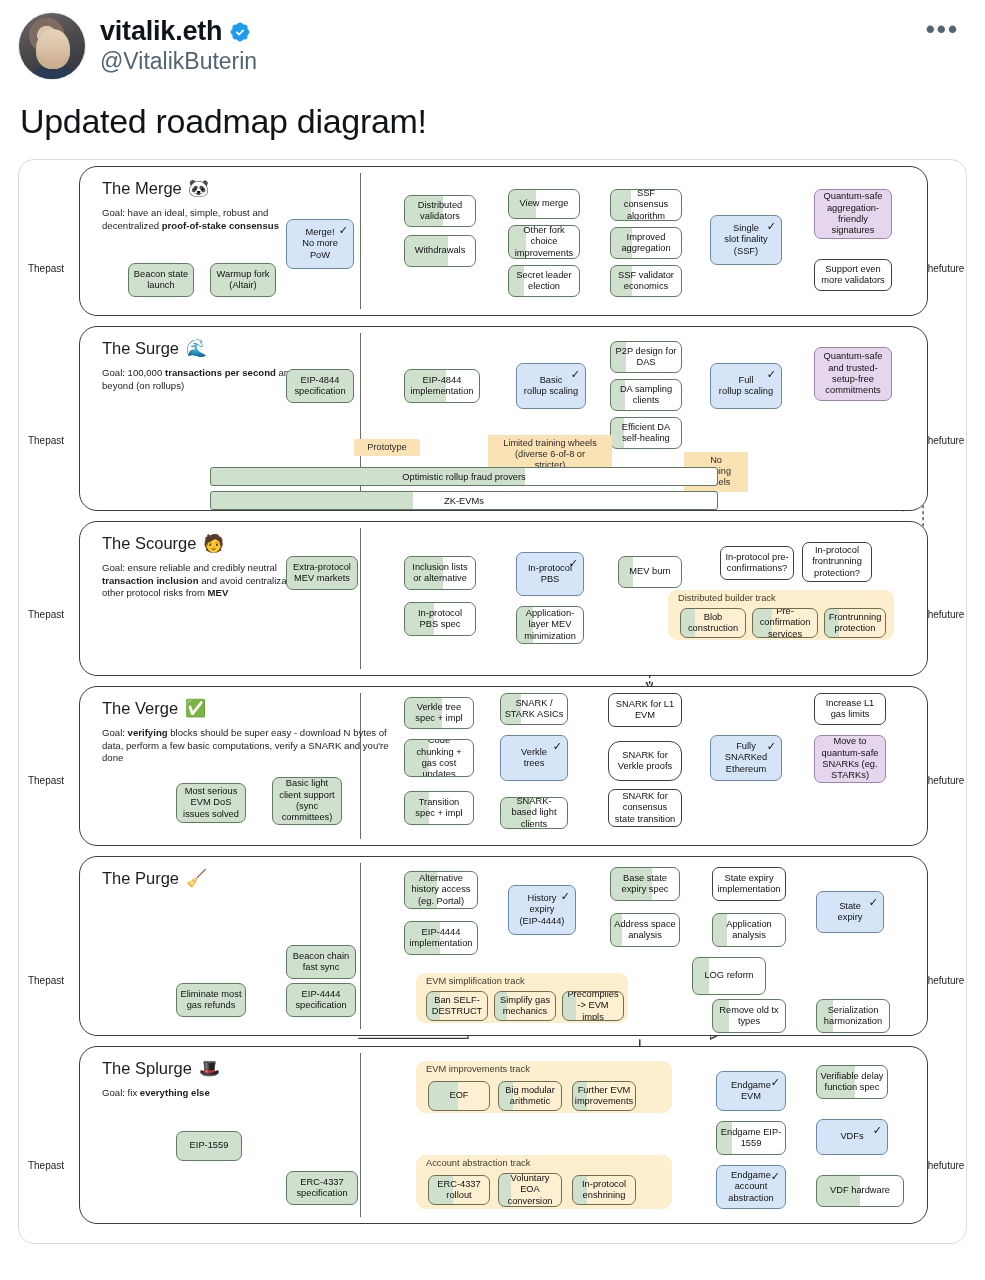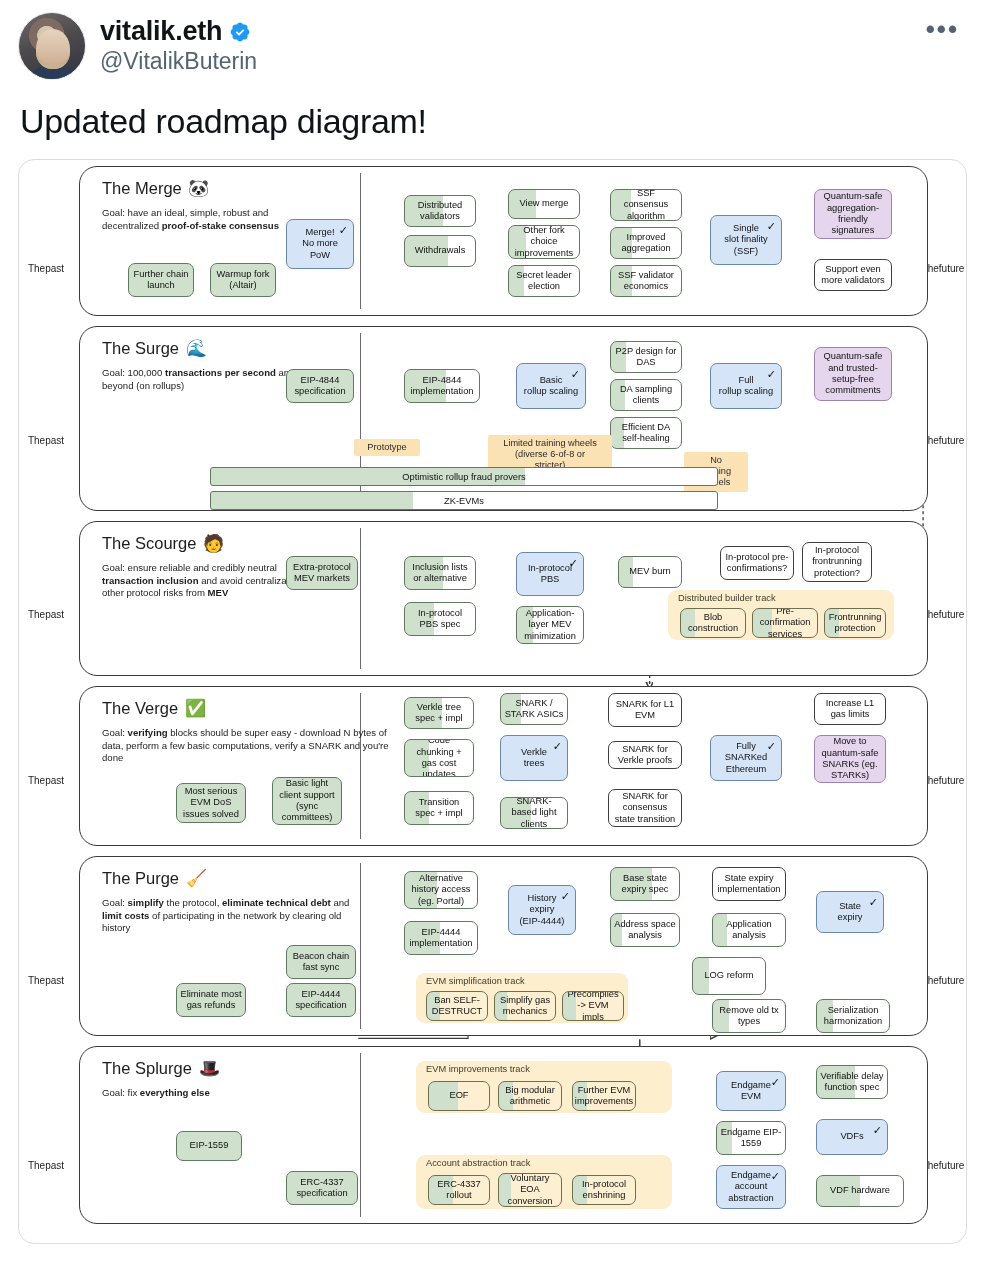--- a/index.html
+++ b/index.html
@@ -204,21 +204,21 @@
 
   <div class="epoch" style="top:6px; height:150px;">
     <div class="divider" style="left:280px;"></div>
     <div class="epoch-title" style="left:22px; top:12px;">
       <span>The Merge</span>
         <span class="epoch-emoji">🐼</span>
     </div>
     <div class="epoch-goal" style="left:22px; top:40px; width:215px;">Goal: have an ideal, simple, robust and decentralized <b>proof-of-stake consensus</b></div>
 
     <div class="node green" style="left:48px; top:96px; width:66px; height:34px; --p:100%;">
-        <span class="lbl">Further chain launch</span>
+        <span class="lbl">Beacon state launch</span>
       </div>
     <div class="node green" style="left:130px; top:96px; width:66px; height:34px; --p:100%;">
         <span class="lbl">Warmup fork (Altair)</span>
       </div>
     <div class="node blue" style="left:206px; top:52px; width:68px; height:50px;">
         <span class="chk">✓</span>
         <span class="lbl">Merge!<br>No more<br>PoW</span>
       </div>
 
     <div class="node green" style="left:324px; top:28px; width:72px; height:32px; --p:55%;">
@@ -390,21 +390,21 @@
         <span class="chk">✓</span>
         <span class="lbl">Verkle<br>trees</span>
       </div>
     <div class="node green" style="left:420px; top:110px; width:68px; height:32px; --p:45%;">
         <span class="lbl">SNARK-based light clients</span>
       </div>
 
     <div class="node plain" style="left:528px; top:6px; width:74px; height:34px;">
         <span class="lbl">SNARK for L1 EVM</span>
       </div>
-    <div class="node plain" style="left:528px; top:54px; width:74px; height:28px;">
+    <div class="node plain" style="left:528px; top:54px; width:74px; height:40px;border-radius:12px;">
         <span class="lbl">SNARK for Verkle proofs</span>
       </div>
     <div class="node plain" style="left:528px; top:102px; width:74px; height:38px;">
         <span class="lbl">SNARK for consensus state transition</span>
       </div>
 
     <div class="node blue" style="left:630px; top:48px; width:72px; height:46px;">
         <span class="chk">✓</span>
         <span class="lbl">Fully<br>SNARKed<br>Ethereum</span>
       </div>
@@ -415,21 +415,20 @@
         <span class="lbl">Move to quantum-safe SNARKs (eg. STARKs)</span>
       </div>
   </div>
 
   <div class="epoch" style="top:696px; height:180px;">
     <div class="divider" style="left:280px;"></div>
     <div class="epoch-title" style="left:22px; top:12px;">
       <span>The Purge</span>
         <span class="epoch-emoji">🧹</span>
     </div>
-    <div class="epoch-goal" style="left:22px; top:40px; width:260px;">Goal: <b>simplify</b> the protocol, <b>eliminate technical debt</b> and <b>limit costs</b> of participating in the network by clearing old history</div>
 
     <div class="node green" style="left:96px; top:126px; width:70px; height:34px; --p:100%;">
         <span class="lbl">Eliminate most gas refunds</span>
       </div>
     <div class="node green" style="left:206px; top:88px; width:70px; height:34px; --p:100%;">
         <span class="lbl">Beacon chain fast sync</span>
       </div>
     <div class="node green" style="left:206px; top:126px; width:70px; height:34px; --p:100%;">
         <span class="lbl">EIP-4444 specification</span>
       </div>

